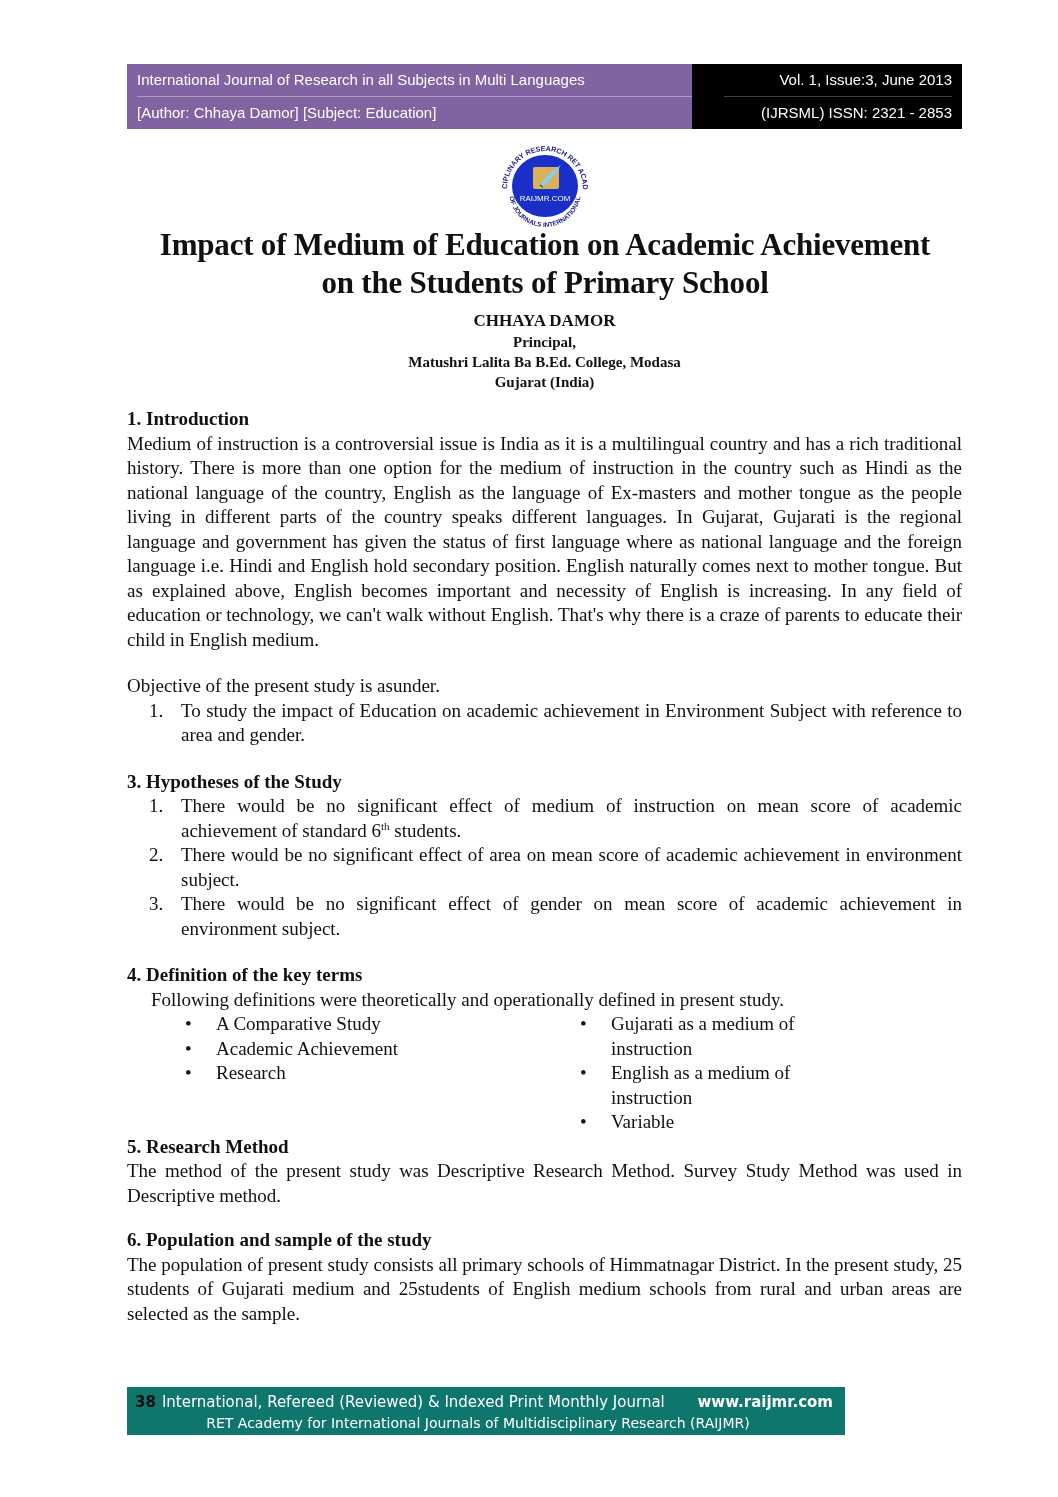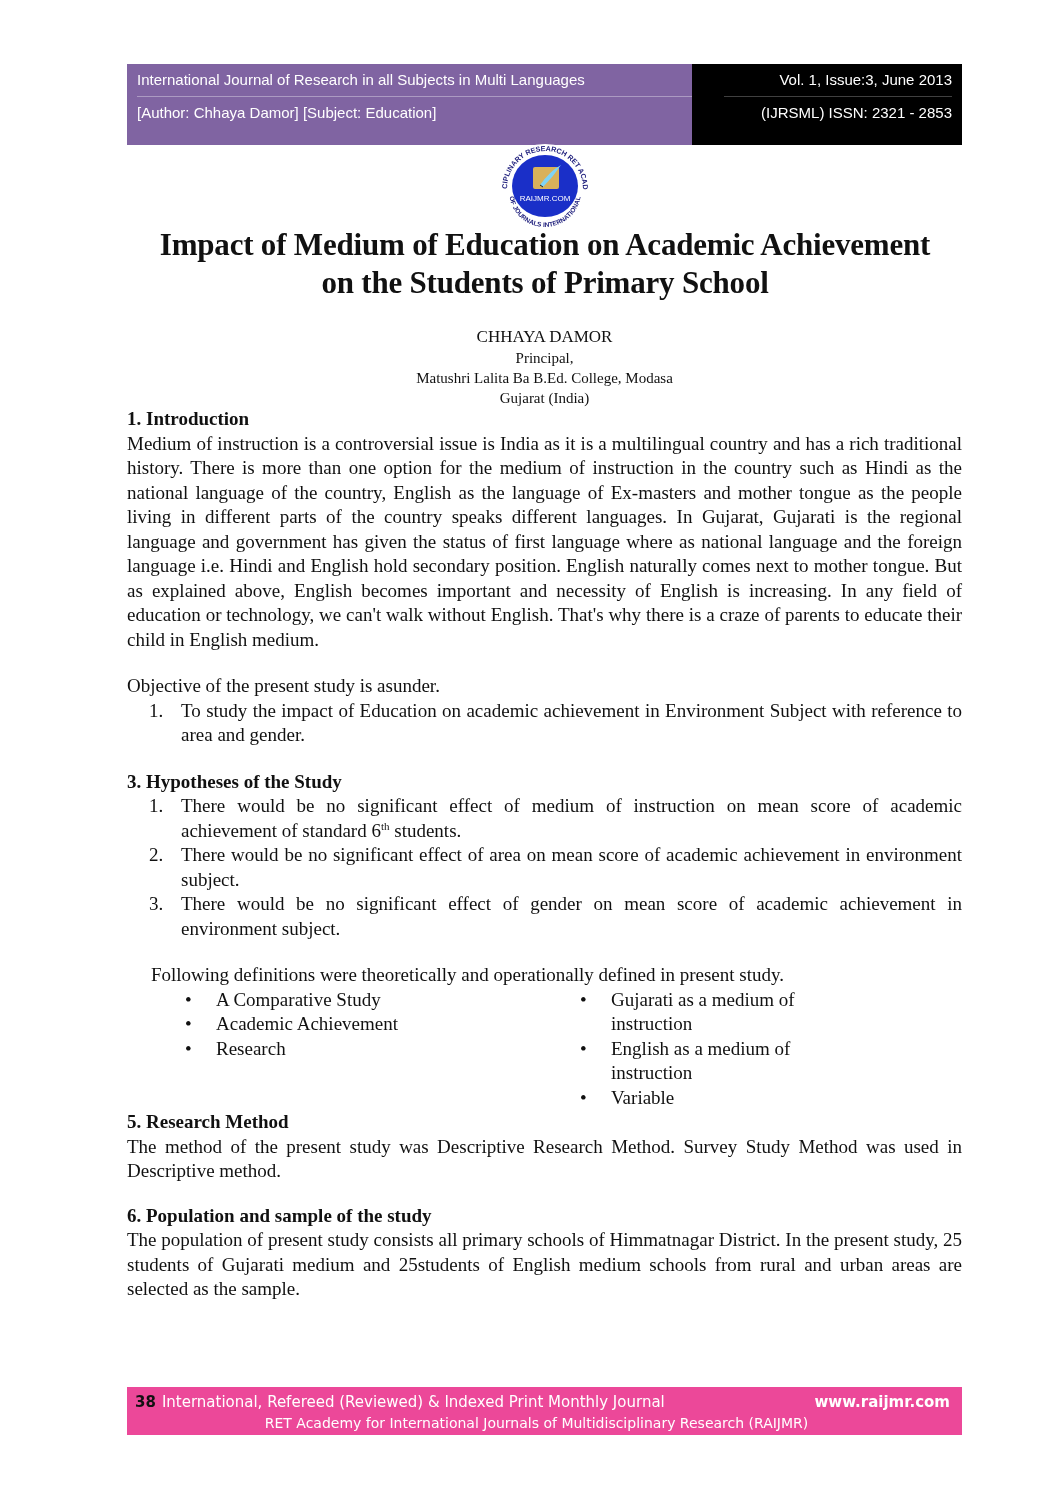--- a/index.html
+++ b/index.html
@@ -1,46 +1,46 @@
 <!DOCTYPE html>
 <html><head>
 <meta charset="utf-8">
 <style>
   html, body { margin:0; padding:0; background:#ffffff; }
   body { width:1058px; height:1497px; position:relative; overflow:hidden; font-family:"Liberation Serif", "DejaVu Serif", serif; color:#111; }
-  .header { position:absolute; left:127px; top:64px; width:835px; height:81px; display:flex; }
+  .header { position:absolute; left:127px; top:64px; width:835px; height:65px; display:flex; }
   .header .left { background:#8064a2; width:565px; height:100%; color:#fff; font-family:"Liberation Sans", sans-serif; font-size:15px; box-sizing:border-box; padding-left:10px; }
   .header .right { background:#000; flex:1; height:100%; color:#fff; font-family:"Liberation Sans", sans-serif; font-size:15px; box-sizing:border-box; padding-right:10px; text-align:right;padding-left:32px; }
   .header .line { height:32px; line-height:32px; white-space:nowrap; }
   .header .line.second { border-top:1px solid rgba(255,255,255,0.35); }
   .header .right .line.second { border-top:1px solid rgba(255,255,255,0.25); }
   .logo { position:absolute; left:495px; top:141px; width:100px; height:88px; }
   .title { position:absolute; left:100px; width:890px; top:226px; text-align:center; font-weight:bold; font-size:31px; line-height:38px; letter-spacing:-0.2px; }
-  .author { position:absolute; left:127px; width:835px; top:326px; text-align:center; }
+  .author { position:absolute; left:127px; width:835px; top:310px; text-align:center;font-weight:bold; }
   .author .name { font-size:17px; line-height:22px; }
   .author .small { font-size:15px; line-height:20px; }
   .content { position:absolute; left:127px; top:407px; width:835px; font-size:19px; line-height:24.5px; }
   .content h2 { font-size:19px; font-weight:bold; margin:0; line-height:24.5px; }
   .content p { margin:0; text-align:justify; }
   .gap { height:22px; }
   .gap-s { height:20px; }
   ol.num { margin:0; padding:0; list-style:none; }
   ol.num li { position:relative; padding-left:54px; text-align:justify; }
   ol.num li .n { position:absolute; left:22px; top:0; }
   .defs-intro { padding-left:24px; }
   .defs { display:flex; }
   .defs ul { list-style:none; margin:0; padding:0; }
   .defs ul.col1 { width:448px; }
   .defs ul.col2 { width:300px; }
   .defs ul li { position:relative; padding-left:89px; }
   .defs ul.col2 li { padding-left:36px; }
   .defs ul li .b { position:absolute; left:58px; top:0; }
   .defs ul.col2 li .b { left:5px; }
   sup { font-size:11px; line-height:0; vertical-align:7px; }
-  .footer { position:absolute; left:127px; top:1387px; width:835px; height:48px; background:#ec4899; font-family:"DejaVu Sans", sans-serif; color:#fff; }
+  .footer { position:absolute; left:127px; top:1387px; width:718px; height:48px; background:#0f766e; font-family:"DejaVu Sans", sans-serif; color:#fff; }
   .footer .r1 { position:absolute; left:8px; top:4px; right:12px; height:22px; line-height:22px; font-size:15px; }
   .footer .r1 .pg { color:#111; font-weight:bold; margin-right:6px; }
   .footer .r1 .site { position:absolute; right:0; top:0; font-weight:bold; }
   .footer .r2 { position:absolute; left:0; right:16px; top:26px; height:20px; line-height:20px; text-align:center; font-size:14px; }
 </style>
 </head>
 <body>
 
 <div class="header">
   <div class="left">
@@ -117,20 +117,21 @@
       </li>
       <li>
         <span class="n">3.</span>
         <span>There would be no significant effect of gender on mean score of academic achievement in environment subject.</span>
       </li>
     </ol>
   </section>
   <div class="gap"></div>
 
   <section>
+    <h2>4. Definition of the key terms</h2>
     <p class="defs-intro">Following definitions were theoretically and operationally defined in present study.</p>
     <div class="defs">
       <ul class="col1">
         <li><span class="b">•</span><span>A Comparative Study</span></li>
         <li><span class="b">•</span><span>Academic Achievement</span></li>
         <li><span class="b">•</span><span>Research</span></li>
       </ul>
       <ul class="col2">
         <li><span class="b">•</span><span>Gujarati as a medium of instruction</span></li>
         <li><span class="b">•</span><span>English as a medium of instruction</span></li>

